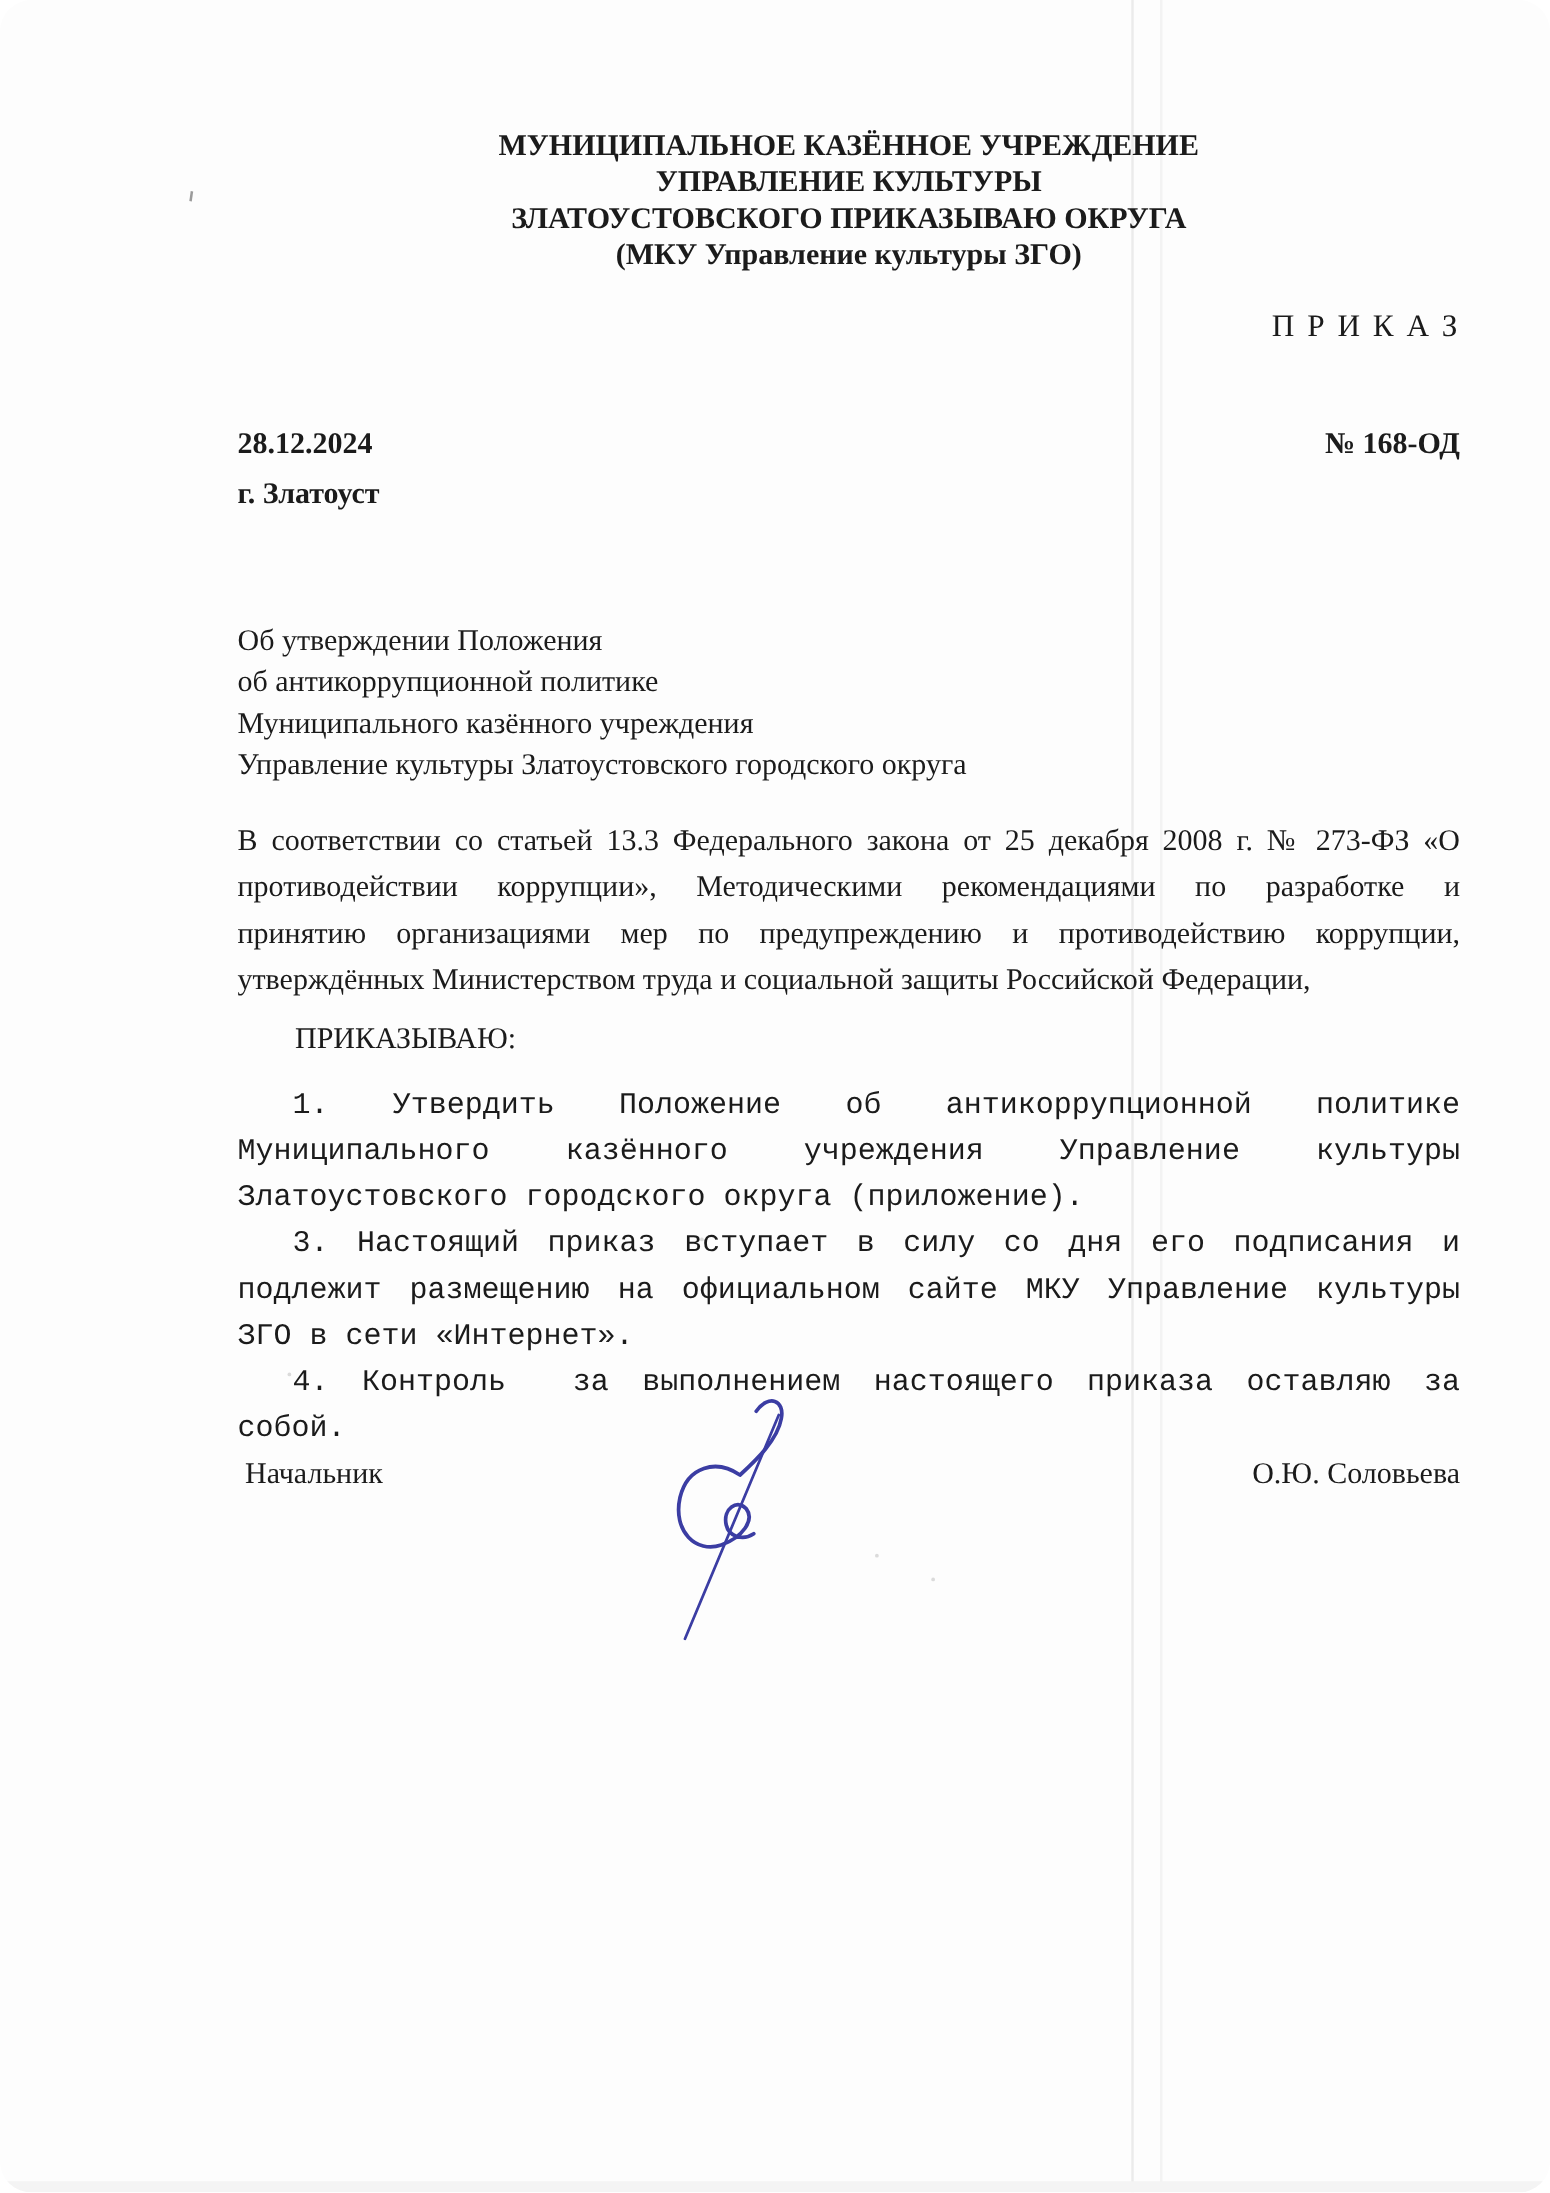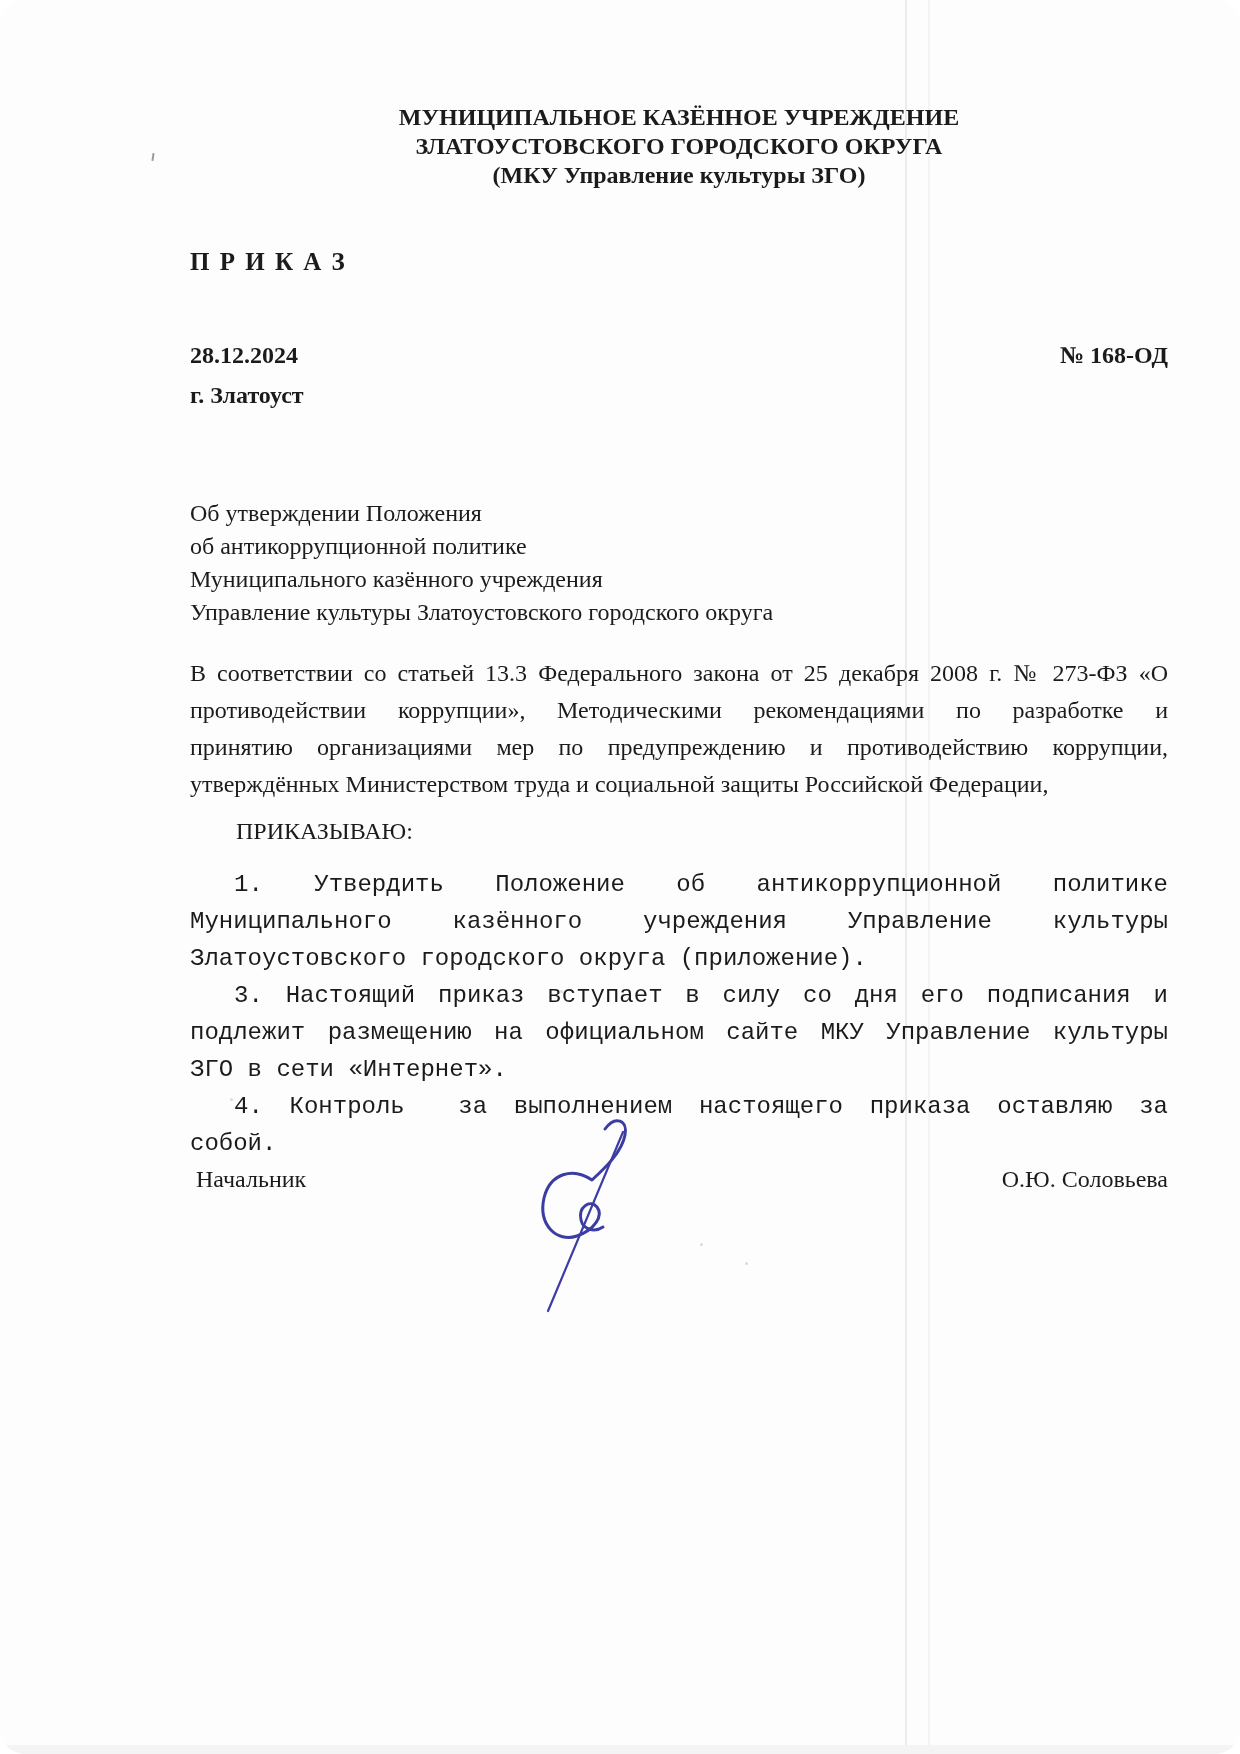--- a/index.html
+++ b/index.html
@@ -13,21 +13,21 @@
     border-radius:25px;
   }
   .content{position:absolute;left:190px;width:978px;top:0;}
 
   .org-header{
     position:absolute;top:103px;left:0;width:100%;
     font-size:24px;font-weight:bold;line-height:29px;text-align:center;
   }
   .doc-type{
     position:absolute;top:248px;left:0;width:100%;
-    font-size:25px;font-weight:bold;text-align:left;letter-spacing:2px;
+    font-size:25px;font-weight:normal;text-align:right;letter-spacing:2px;
   }
   .date-row{
     position:absolute;top:314px;left:0;width:100%;
     display:flex;justify-content:space-between;
     font-size:24px;font-weight:bold;margin-top:28px;
   }
   .city{
     position:absolute;top:382px;left:0;width:100%;
     font-size:24px;font-weight:bold;text-align:left;
   }
@@ -77,21 +77,22 @@
   <div class="speck s1"></div>
   <div class="dot" style="left:700px;top:1243px;"></div>
   <div class="dot" style="left:745px;top:1262px;"></div>
   <div class="dot" style="left:230px;top:1098px;"></div>
   <div class="dot" style="left:560px;top:990px;"></div>
 
   <div class="content">
 
     <div class="org-header">
       <div>МУНИЦИПАЛЬНОЕ КАЗЁННОЕ УЧРЕЖДЕНИЕ</div>
-      <div>ЗЛАТОУСТОВСКОГО ГОРОДСКОГО ОКРУГА</div>
+      <div>УПРАВЛЕНИЕ КУЛЬТУРЫ</div>
+      <div>ЗЛАТОУСТОВСКОГО ПРИКАЗЫВАЮ ОКРУГА</div>
       <div>(МКУ Управление культуры ЗГО)</div>
     </div>
 
     <div class="doc-type">П Р И К А З</div>
 
     <div class="date-row">
       <span>28.12.2024</span>
       <span>№ 168-ОД</span>
     </div>
 

